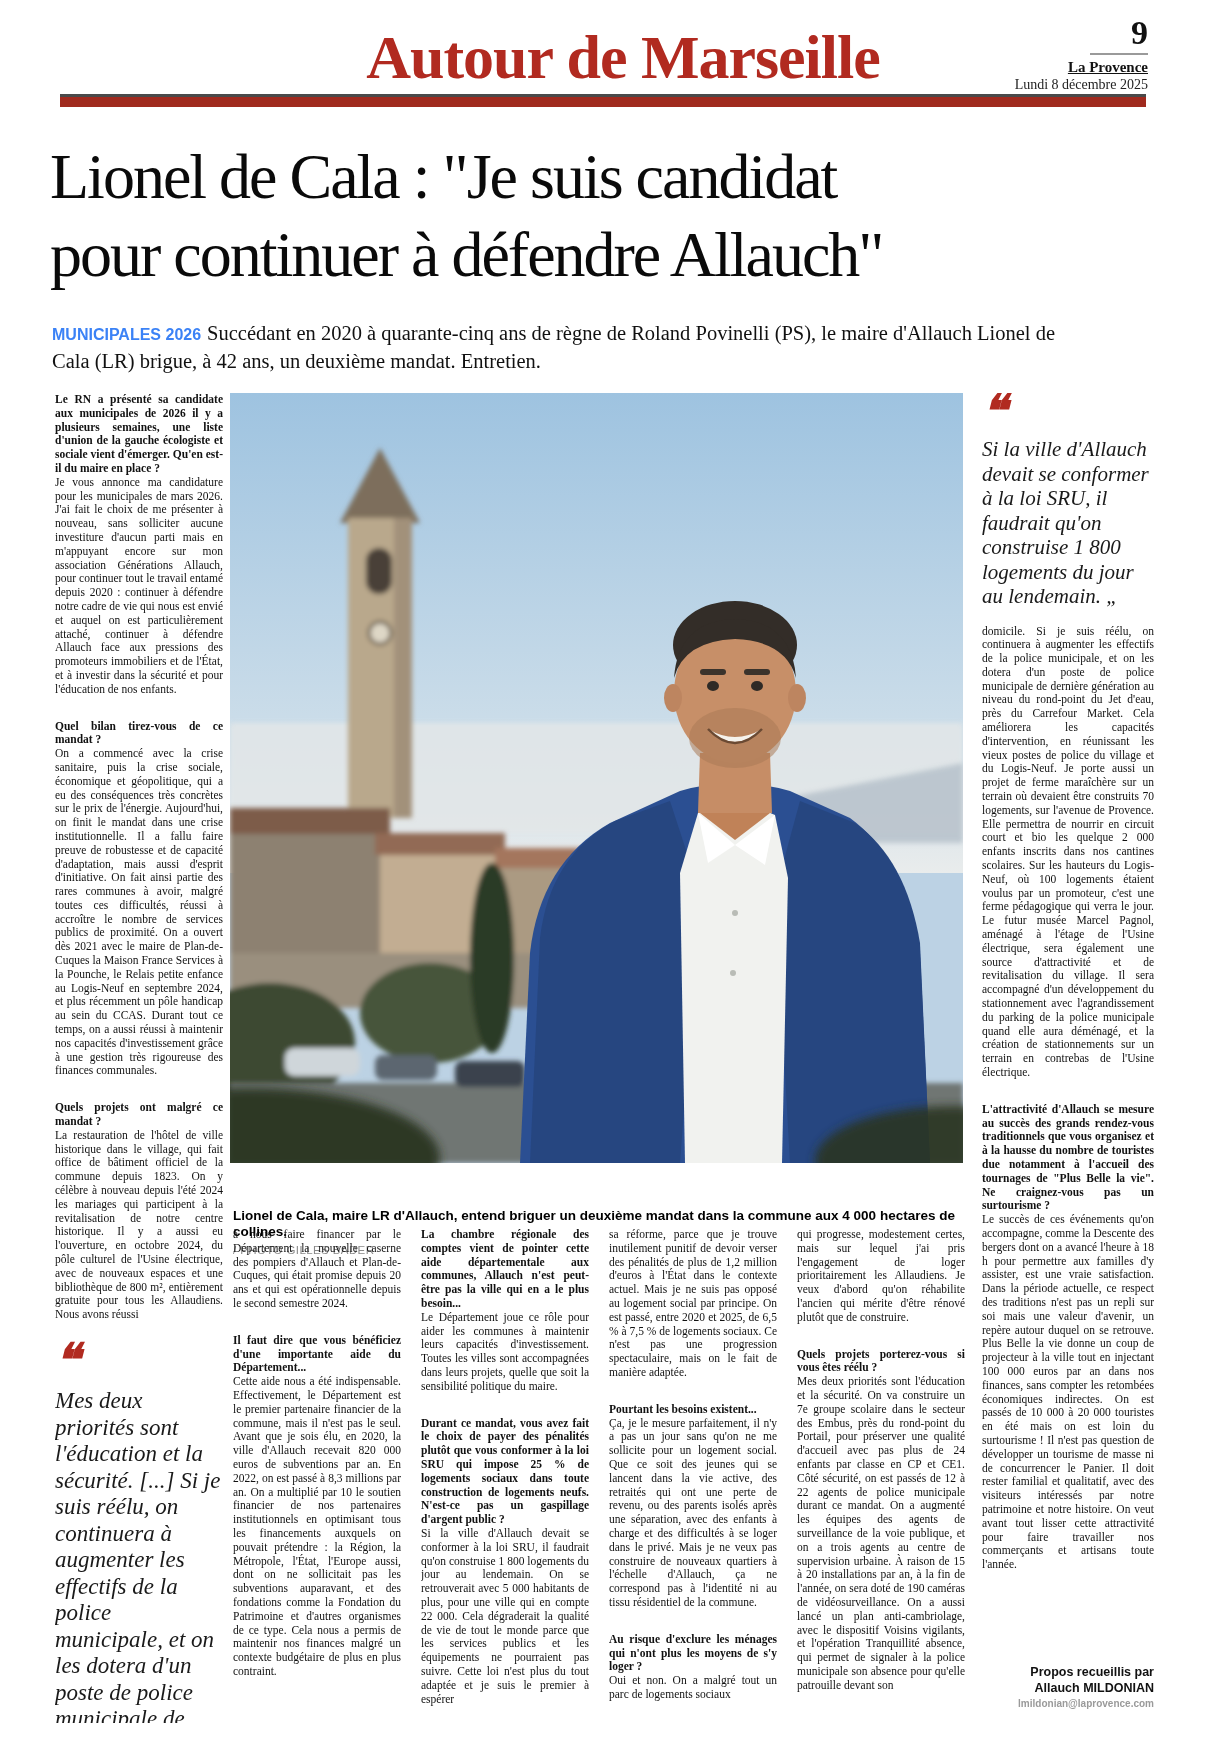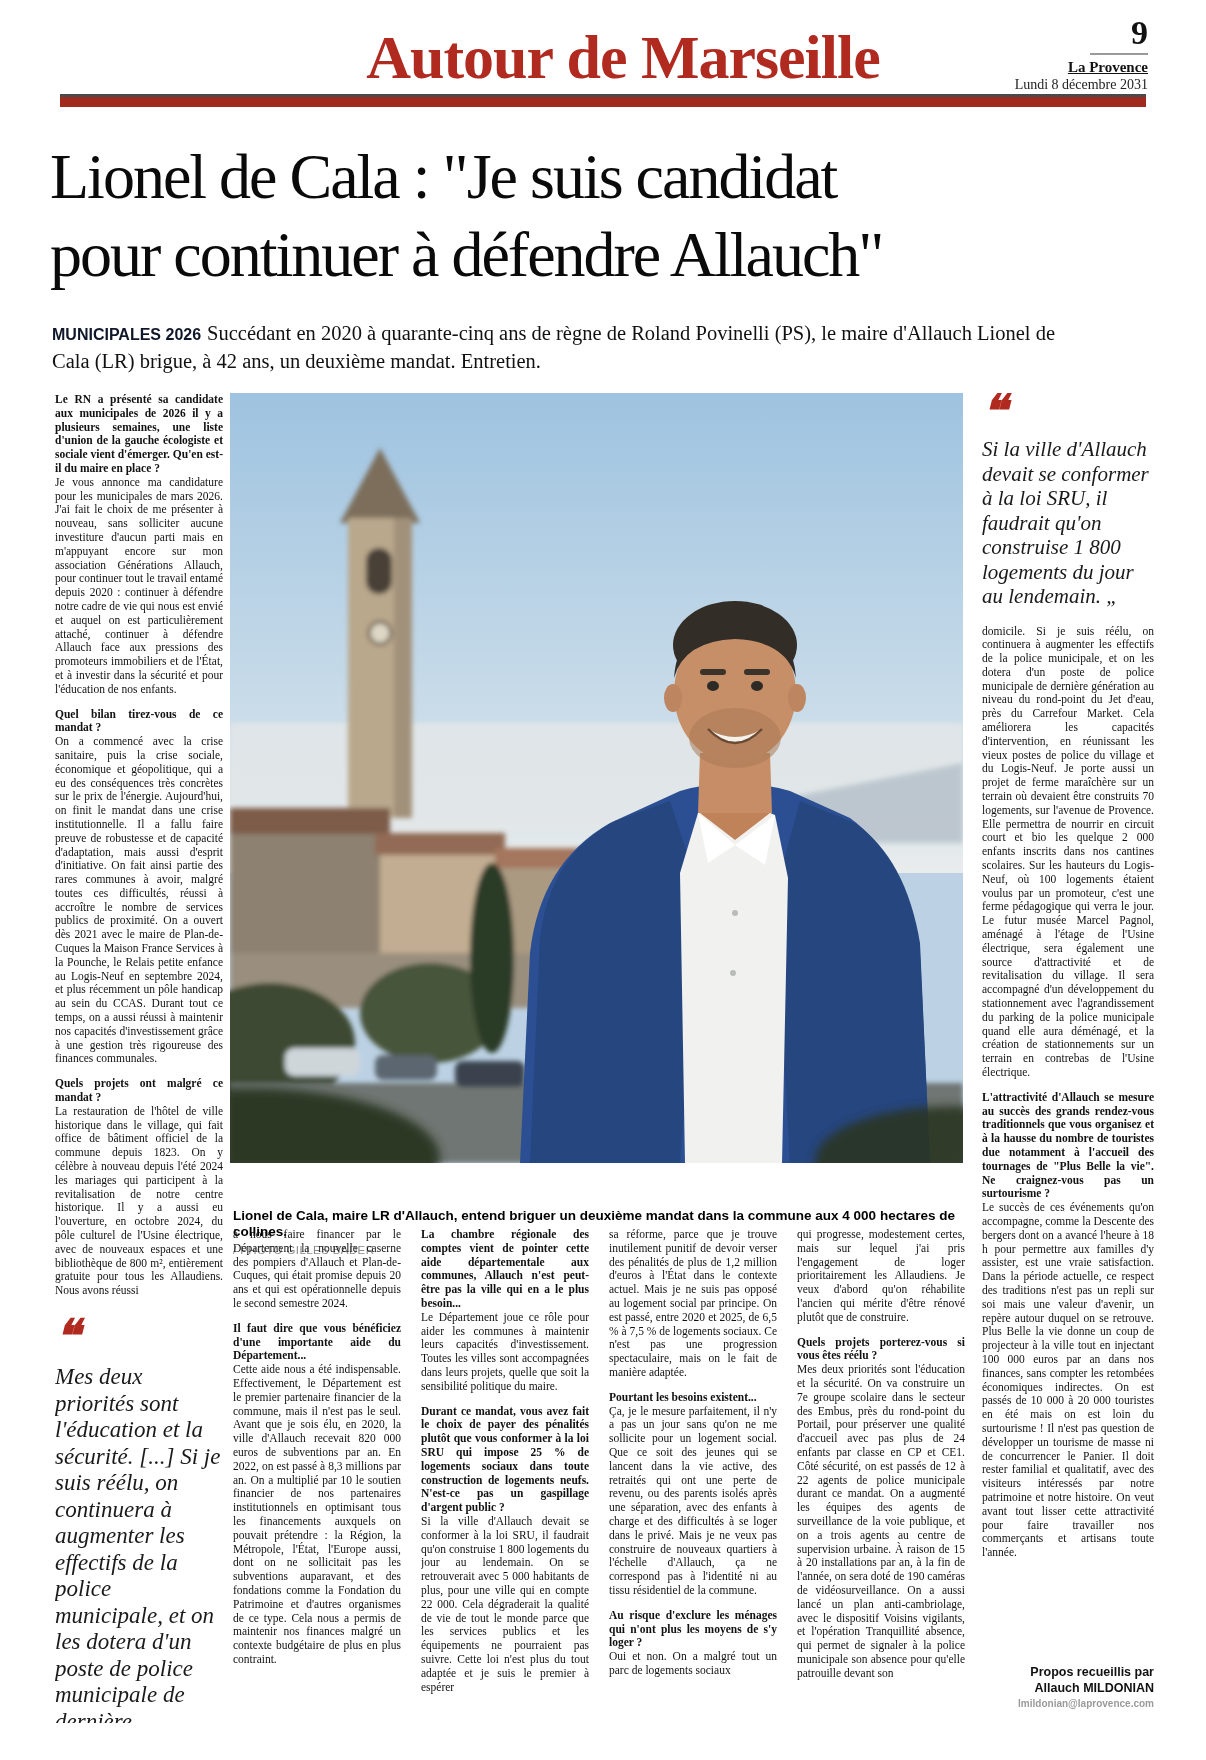--- a/index.html
+++ b/index.html
@@ -17,27 +17,27 @@
   .paper-date{font-size:14px;line-height:17px;color:#222;}
   .red-bar{position:absolute;left:60px;right:60px;top:94px;height:13px;background:#a02a1e;
     border-top:3px solid #4a4a4a;box-sizing:border-box;}
 
   
   .headline{position:absolute;left:50px;top:138px;width:1110px;
     font-family:"Liberation Serif",serif;font-size:64px;line-height:78px;font-weight:400;
     letter-spacing:-2px;color:#0a0a0a;}
   .kicker{position:absolute;left:52px;top:320px;width:1015px;font-size:20.5px;line-height:26px;}
   .kicker-label{font-family:"Liberation Sans",sans-serif;font-weight:700;font-size:16px;
-    color:#0f172a;letter-spacing:0;margin-right:6px;}
+    color:#3b82f6;letter-spacing:0;margin-right:6px;}
 
   
   .col{position:absolute;overflow:hidden;}
   .col p{margin:0;}
   p.a{font-size:11.5px;line-height:13.8px;text-align:justify;hyphens:auto;-webkit-hyphens:auto;}
-  p.q{font-size:11.5px;line-height:13.8px;font-weight:700;text-align:justify;margin-top:11px;hyphens:auto;}
+  p.q{font-size:11.5px;line-height:13.8px;font-weight:700;text-align:justify;margin-top:23px;hyphens:auto;}
   .col [data-col] > p.q:first-child{margin-top:0;}
 
   #col1{left:55px;top:393px;width:168px;height:1330px;}
   #col2{left:233px;top:1228px;width:168px;height:524px;}
   #col3{left:421px;top:1228px;width:168px;height:524px;}
   #col4{left:609px;top:1228px;width:168px;height:524px;}
   #col5{left:797px;top:1228px;width:168px;height:524px;}
   #col6{left:982px;top:393px;width:172px;height:1262px;}
 
   
@@ -66,21 +66,21 @@
 </head>
 <body>
 
 <div id="page">
 
   <div class="masthead-title">Autour de Marseille</div>
   <div class="page-info">
     <div class="page-number">9</div>
     <div class="page-info-rule"></div>
     <div class="paper-name">La Provence</div>
-    <div class="paper-date">Lundi 8 décembre 2031</div>
+    <div class="paper-date">Lundi 8 décembre 2025</div>
   </div>
   <div class="red-bar"></div>
 
   <div class="headline">
     <div>Lionel de Cala : "Je suis candidat</div>
     <div>pour continuer à défendre Allauch"</div>
   </div>
   <div class="kicker"><span class="kicker-label">MUNICIPALES 2026</span><span>Succédant en 2020 à quarante-cinq ans de règne de Roland Povinelli (PS), le maire d'Allauch Lionel de Cala (LR) brigue, à 42 ans, un deuxième mandat. Entretien.</span>
   </div>
 

